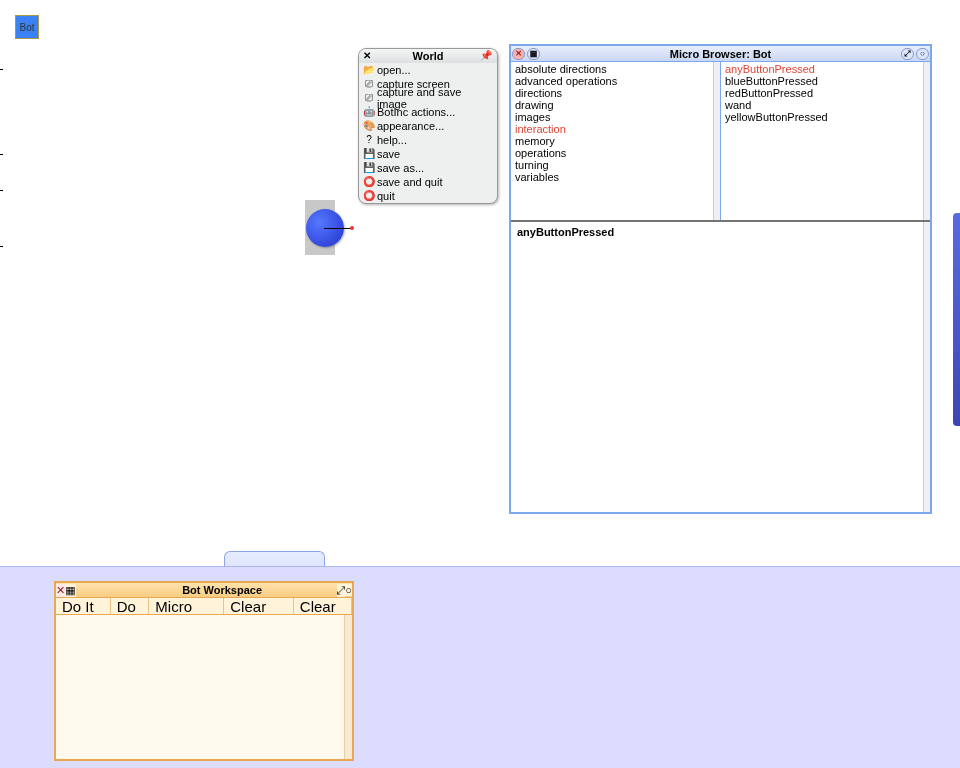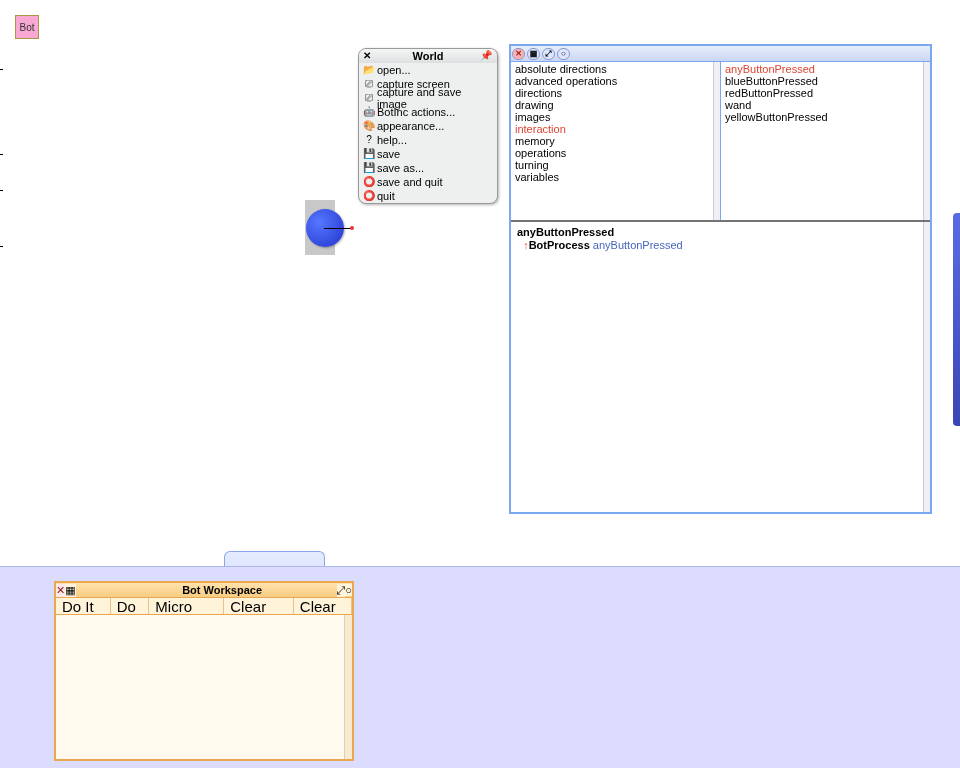--- a/index.html
+++ b/index.html
@@ -7,21 +7,21 @@
     width: 960px; height: 768px;
     background: #fff;
     font-family: Helvetica, Arial, sans-serif;
     font-size: 11px;
     position: relative;
     overflow: hidden;
   }
   .bot-chip {
     position: absolute; left: 15px; top: 15px;
     width: 24px; height: 24px;
-    background: #f9a8d4; border: 1px solid #aa9944;
+    background: #3b82f6; border: 1px solid #aa9944;
     display: flex; align-items: center; justify-content: center;
     font-size: 10px; color: #333;
   }
 
   
   .world-menu {
     position: absolute; left: 358px; top: 48px; width: 140px;
     background: #eef0f0;
     border: 1px solid #999; border-radius: 8px;
     box-shadow: 1px 1px 3px rgba(0,0,0,.3);
@@ -221,20 +221,21 @@
 </div>
 
 <div class="robot-shadow"></div>
 <div class="robot"></div>
 <div class="robot-dir"></div>
 
 <div class="browser">
   <div class="titlebar">
     <span class="btn btn-close">✕</span>
     <span class="btn btn-menu">▦</span>
+    <span class="spacer">Micro Browser: Bot</span>
     <span class="btn btn-other">⤢</span>
     <span class="btn btn-other">○</span>
   </div>
   <div class="panes">
     <div class="pane" id="protocol-pane">
       <div class="pane-item">absolute directions</div>
         <div class="pane-item">advanced operations</div>
         <div class="pane-item">directions</div>
         <div class="pane-item">drawing</div>
         <div class="pane-item">images</div>
@@ -249,24 +250,20 @@
       <div class="pane-item sel">anyButtonPressed</div>
         <div class="pane-item">blueButtonPressed</div>
         <div class="pane-item">redButtonPressed</div>
         <div class="pane-item">wand</div>
         <div class="pane-item">yellowButtonPressed</div>
         <div class="vscroll"></div>
     </div>
   </div>
   <div class="code">
     <div class="header">anyButtonPressed</div>
-    <div>
-      &nbsp;&nbsp;<span class="arrow">↑</span><span class="cls">BotProcess</span>
-      <span class="msg">anyButtonPressed</span>
-    </div>
     <div class="vscroll"></div>
   </div>
 </div>
 
 <div class="right-flap"></div>
 
 <div class="working-tab">
   <span>W o r k i n g</span>
 </div>
 <div class="working-area"></div>

